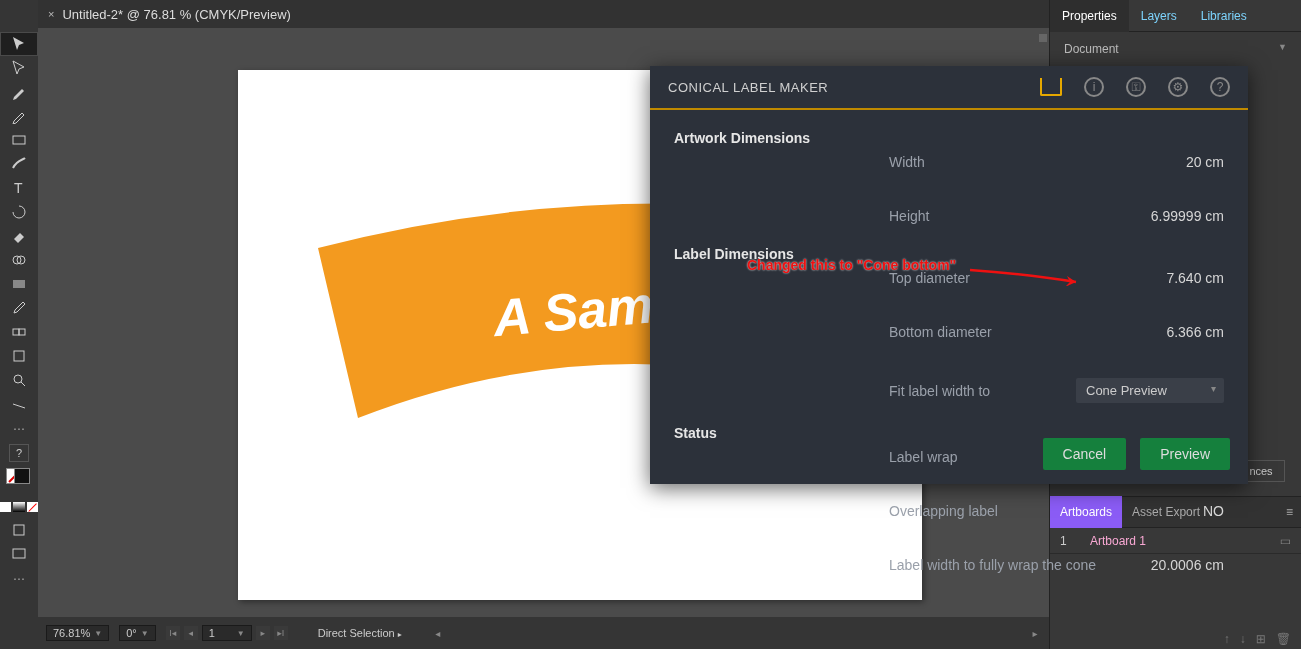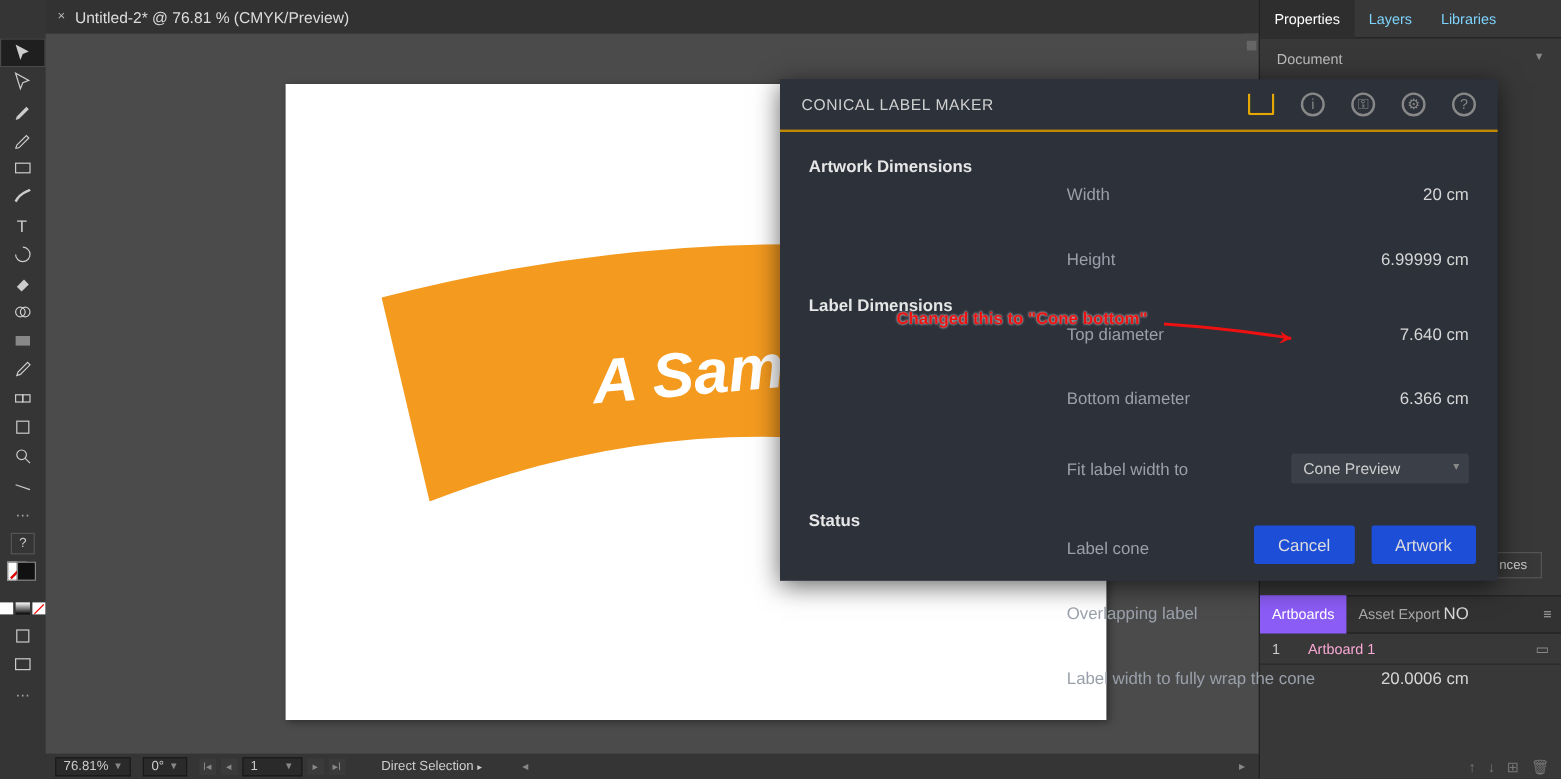--- a/index.html
+++ b/index.html
@@ -24,21 +24,21 @@
 .dots { color:#aaa; text-align:center; padding:6px 0; }
 
 
 .canvas-area { position:absolute; left:38px; top:28px; right:252px; bottom:20px; background:#4b4b4b; }
 .artboard { position:absolute; left:200px; top:42px; width:684px; height:530px; background:#fff; box-shadow:2px 2px 6px rgba(0,0,0,0.4); }
 .orange-label { position:absolute; left:280px; top:160px; width:540px; height:230px; }
 .scroll-right { position:absolute; right:0; top:0; bottom:0; width:12px; background:#4b4b4b; }
 .scroll-right .track { position:absolute; top:6px; right:2px; width:8px; height:8px; background:#666; }
 
 
-.statusbar { position:absolute; left:38px; bottom:0; right:252px; height:21px; background:#353535; display:flex; align-items:center; font-size:11px; color:#ccc; gap:10px; padding:0 8px; }
+.statusbar { position:absolute; left:38px; bottom:0; right:252px; height:32px; background:#353535; display:flex; align-items:center; font-size:11px; color:#ccc; gap:10px; padding:0 8px; }
 .sb-field { background:#2a2a2a; border:1px solid #1a1a1a; padding:1px 6px; display:flex; align-items:center; gap:4px; }
 .sb-nav { display:flex; align-items:center; gap:4px; }
 .sb-nav .btn { width:14px; height:14px; background:#3a3a3a; display:flex; align-items:center; justify-content:center; font-size:9px; color:#888; }
 .sb-sel { flex:0 0 auto; margin-left:20px; }
 .sb-scroll { flex:1; display:flex; align-items:center; justify-content:flex-end; gap:4px; margin-left:20px; }
 .sb-scroll .arrow { width:12px; height:12px; color:#888; font-size:10px; display:flex; align-items:center; justify-content:center; }
 
 
 .right-col { position:absolute; right:0; top:0; bottom:0; width:252px; background:#383838; border-left:1px solid #222; }
 .rp-tabs { display:flex; height:32px; align-items:center; border-bottom:1px solid #222; font-size:12px; }
@@ -68,21 +68,21 @@
 .dlg-body { padding:20px 24px; display:flex; flex-direction:column; gap:22px; }
 .dlg-section { display:flex; }
 .dlg-section .label { width:215px; color:#e6e6e6; font-weight:600; font-size:14px; }
 .dlg-section .fields { flex:1; display:flex; flex-direction:column; gap:14px; }
 .dlg-row { display:flex; justify-content:space-between; align-items:center;margin-top:24px; }
 .dlg-row .key { color:#9aa0aa; font-size:14px; }
 .dlg-row .val { color:#d6d6d6; font-size:14px; }
 .dlg-select { background:#3a3f48; border:none; color:#ccc; padding:5px 28px 5px 10px; font-size:13px; position:relative; width:148px; text-align:left; border-radius:2px; }
 .dlg-select::after { content:"▾"; position:absolute; right:8px; top:5px; font-size:10px; color:#888; }
 .dlg-footer { position:absolute; bottom:14px; right:18px; display:flex; gap:14px; }
-.dlg-btn { background:#1d4ed8; color:#ddd; border:none; padding:8px 20px; font-size:14px; border-radius:2px; }
+.dlg-btn { background:#15803d; color:#ddd; border:none; padding:8px 20px; font-size:14px; border-radius:2px; }
 
 
 .anno { position:absolute; left:747px; top:257px; color:#e11; font-weight:700; font-size:14px; text-shadow:0 0 2px #fff; pointer-events:none; }
 .anno-arrow { position:absolute; left:968px; top:268px; width:118px; height:18px; pointer-events:none; }
 </style>
 </head>
 <body>
 
 <div class="doc-tabbar">
   <div class="doc-tab">
@@ -309,37 +309,37 @@
         <div class="dlg-row">
             <span class="key">Fit label width to</span>
             <span class="dlg-select">Cone Preview</span>
           </div>
       </div>
     </div>
     <div class="dlg-section">
       <div class="label">Status</div>
       <div class="fields">
         <div class="dlg-row">
-            <span class="key">Label cone</span>
+            <span class="key">Label wrap</span>
             <span class="val">Conical</span>
           </div>
         <div class="dlg-row">
             <span class="key">Overlapping label</span>
             <span class="val">NO</span>
           </div>
         <div class="dlg-row">
             <span class="key">Label width to fully wrap the cone</span>
             <span class="val">20.0006 cm</span>
           </div>
       </div>
     </div>
   </div>
   <div class="dlg-footer">
     <button class="dlg-btn">Cancel</button>
-    <button class="dlg-btn">Artwork</button>
+    <button class="dlg-btn">Preview</button>
   </div>
 </div>
 
 <div class="anno">Changed this to "Cone bottom"</div>
 <svg class="anno-arrow" viewBox="0 0 118 18">
   <path d="M 2 2 Q 60 6 108 14" fill="none" stroke="#e11" stroke-width="2.5"></path>
   <path d="M 108 14 l -9 -6 l 3 6 l -5 5 z" fill="#e11"></path>
 </svg>
 
 </body></html>

